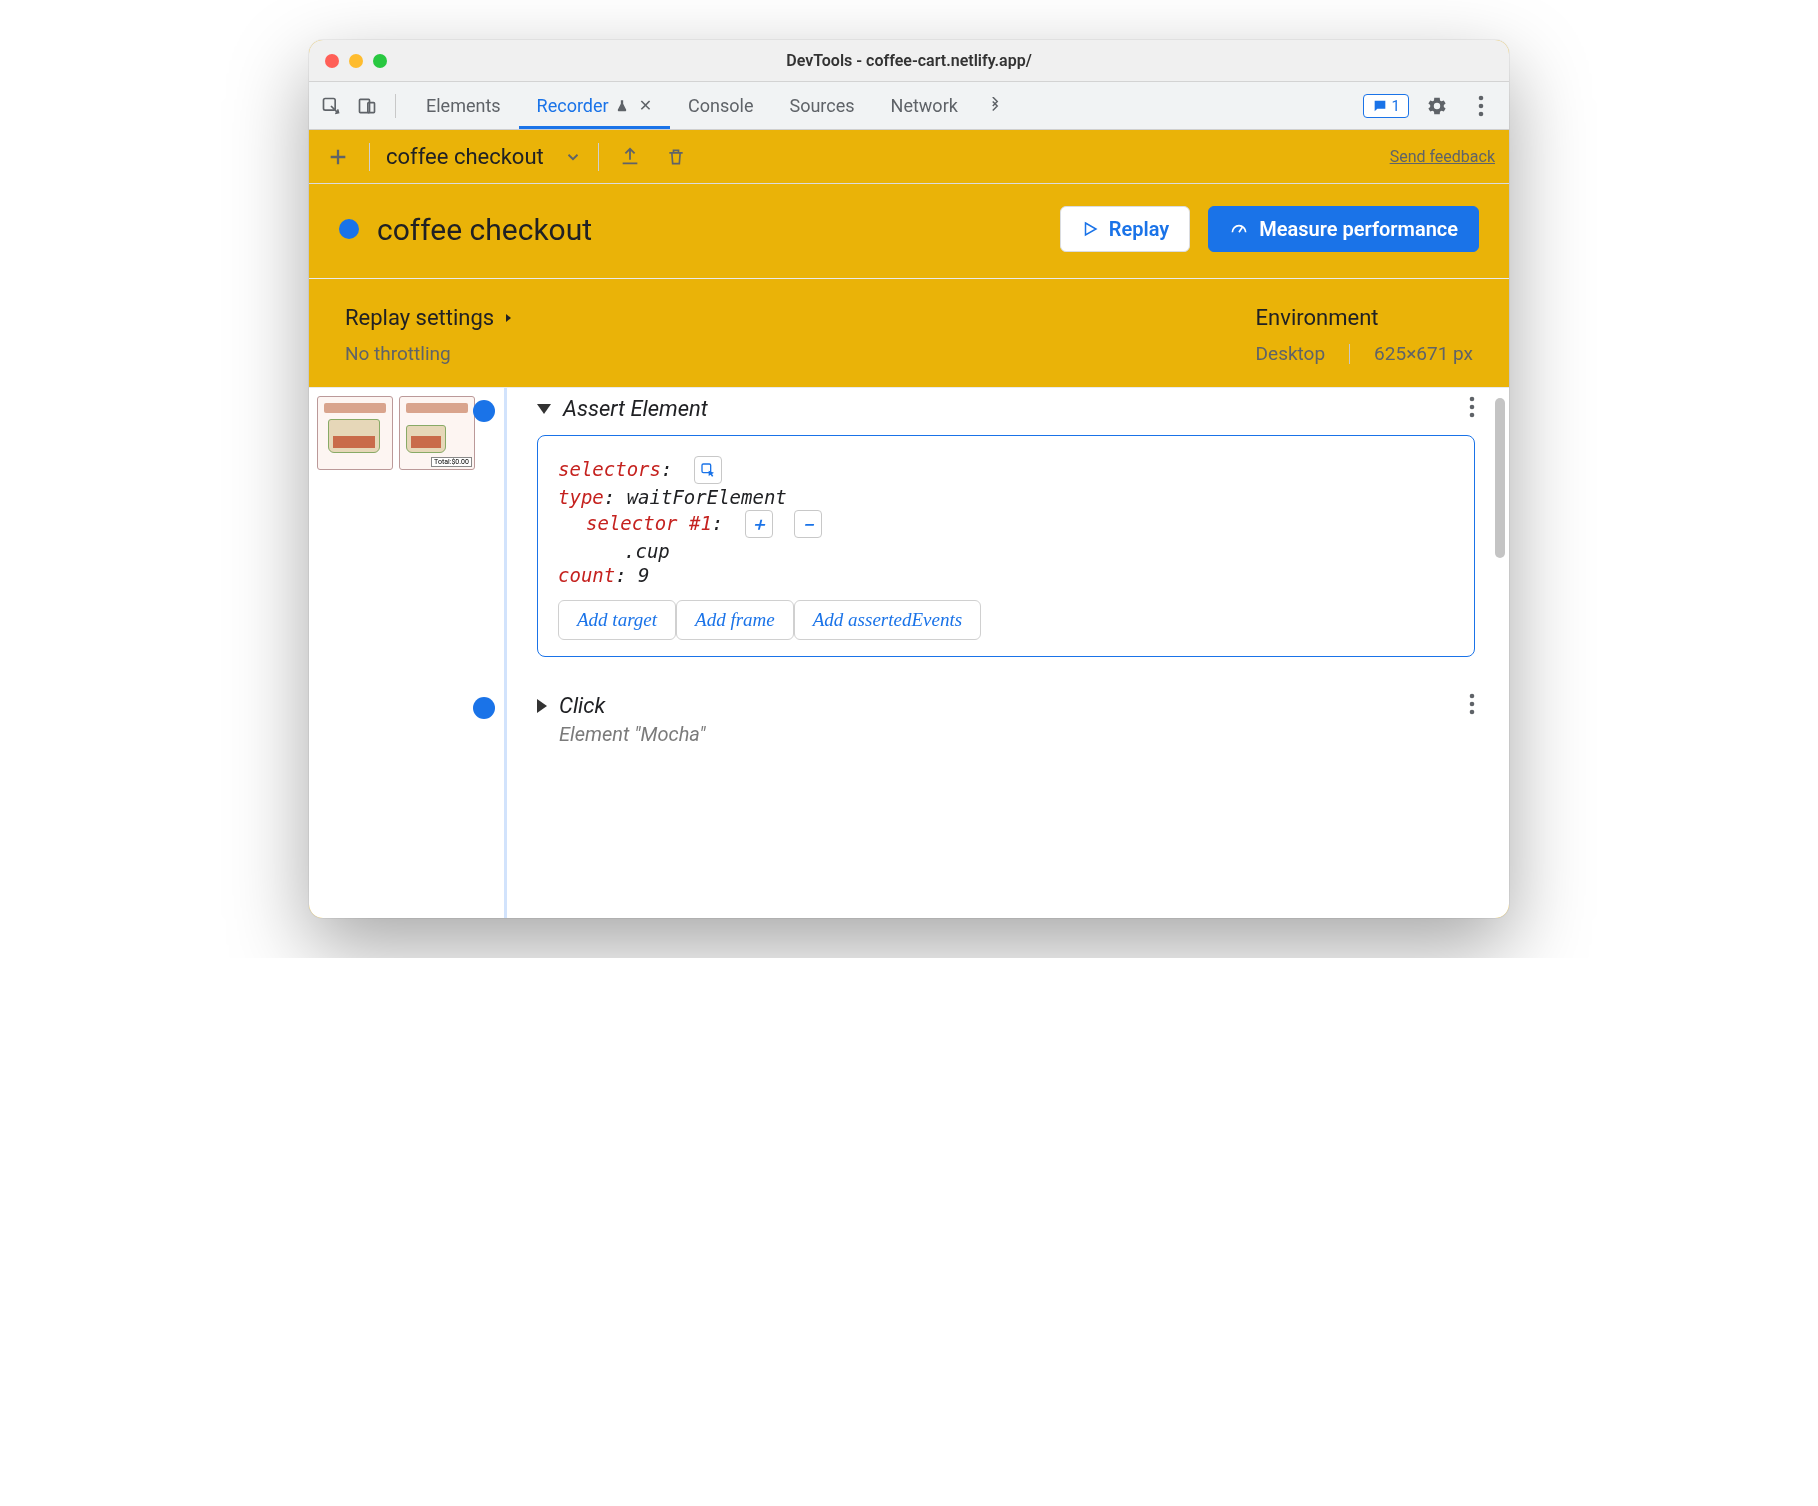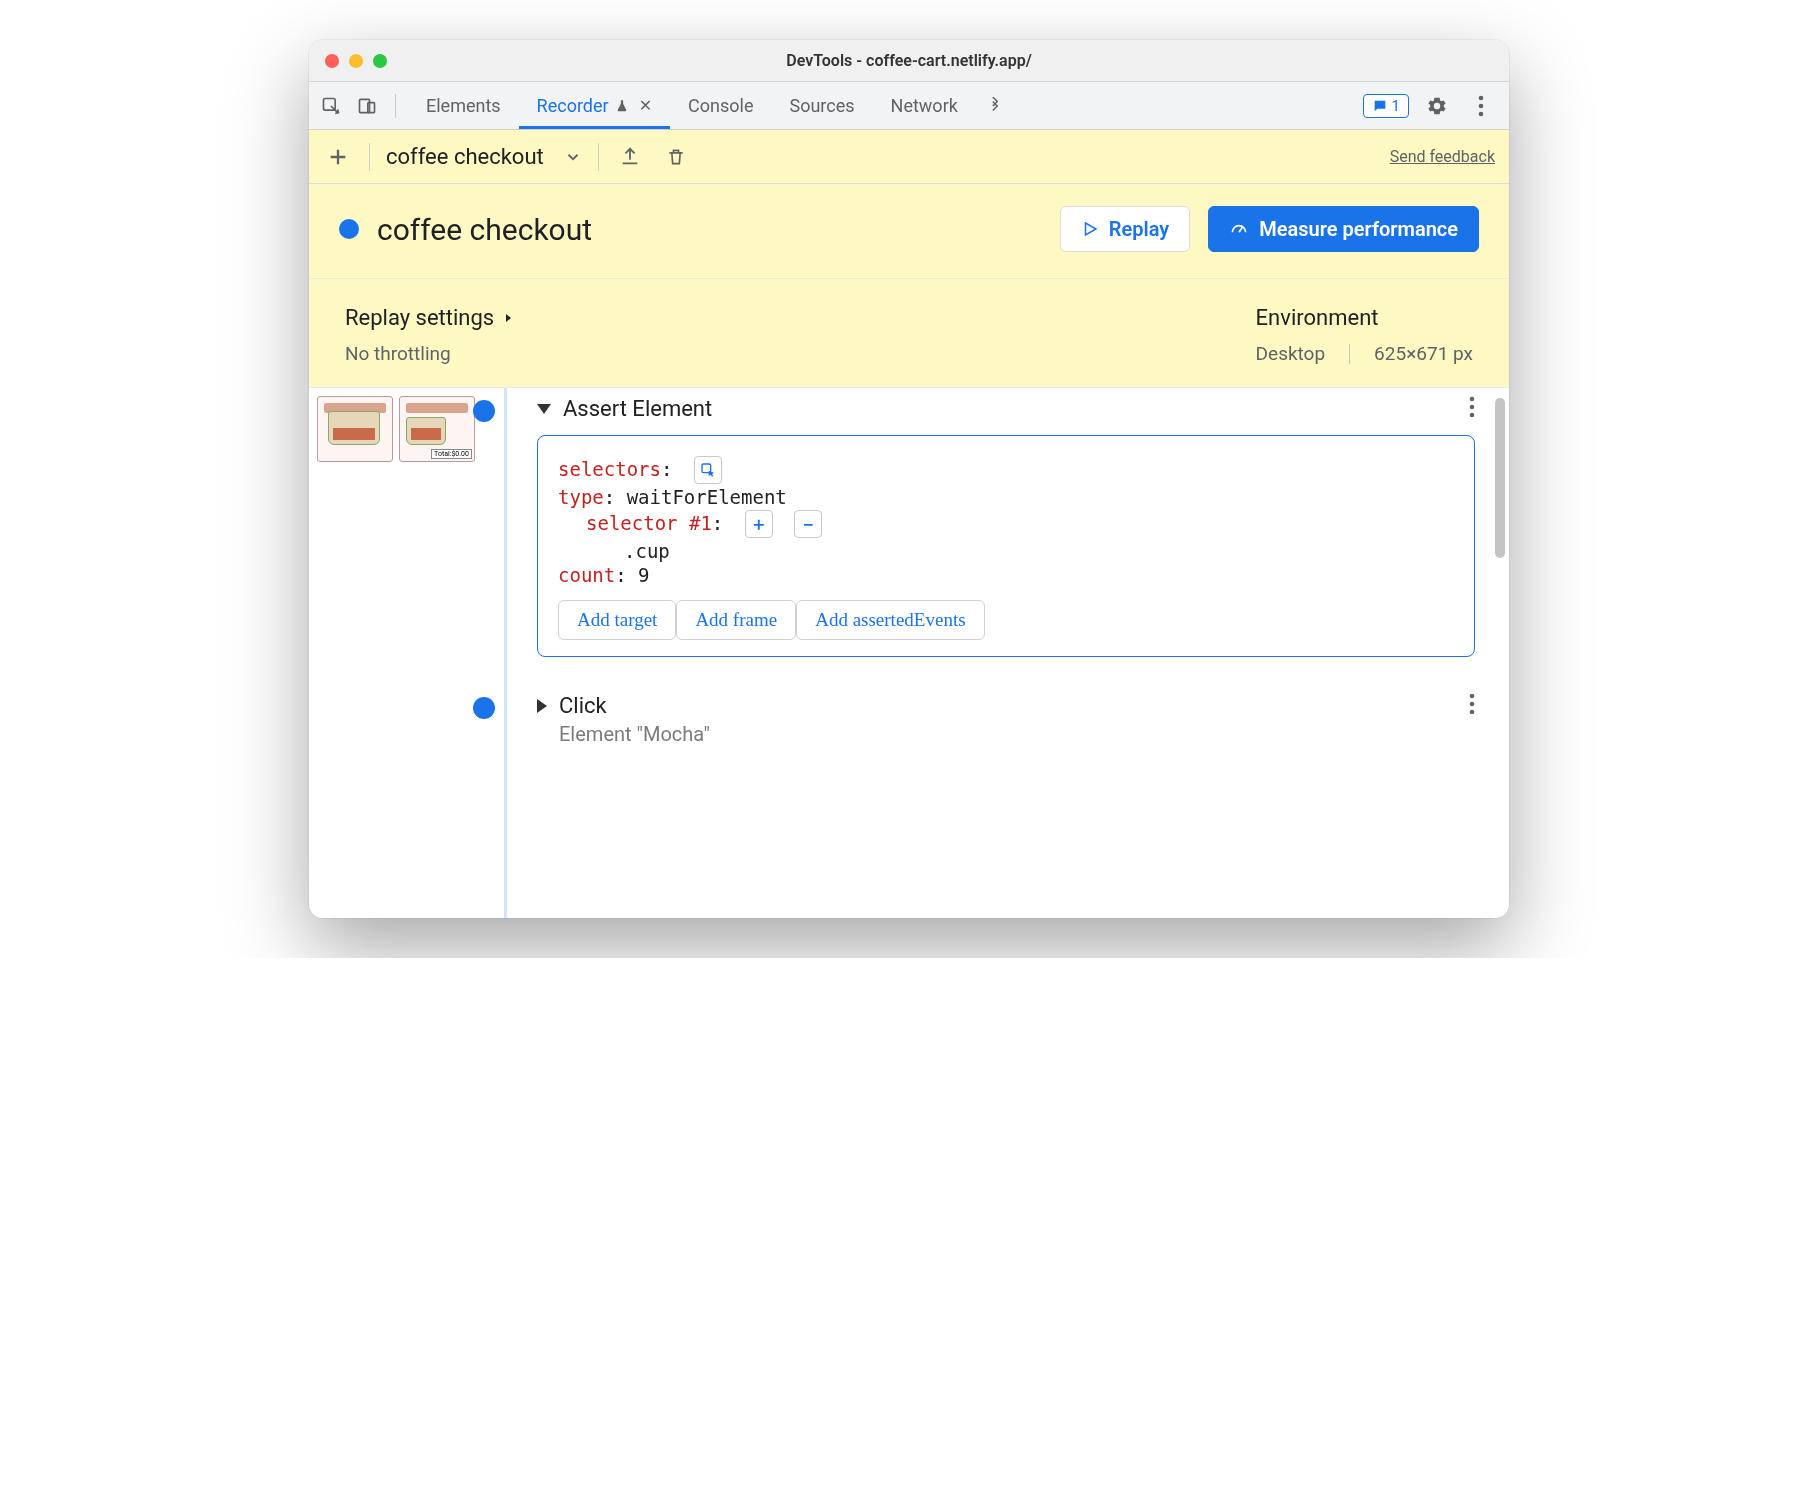--- a/index.html
+++ b/index.html
@@ -6,21 +6,21 @@
   body {
     font-family: -apple-system, BlinkMacSystemFont, "Segoe UI", Roboto, sans-serif;
     background: #fff;
     display: flex;
     justify-content: center;
     align-items: flex-start;
     padding: 40px;
   }
   .window {
     width: 1200px;
-    background: #fef9c3;
+    background: #eab308;
     border-radius: 14px;
     box-shadow: 0 30px 80px rgba(0,0,0,0.35), 0 0 0 1px rgba(0,0,0,0.05);
     overflow: hidden;
     position: relative;
   }
   
   .titlebar {
     height: 42px;
     background: #f0f0f0;
     display: flex;
@@ -109,32 +109,32 @@
   .settings-title { font-size:22px; color:#202124; display:flex; align-items:center; gap:8px; cursor:pointer; }
   .settings-sub { font-size:19px; color:#5f6368; margin-top:12px; }
   .settings-right { text-align:left; }
   .env-title { font-size:22px; color:#202124; }
   .env-sub { font-size:19px; color:#5f6368; margin-top:12px; display:flex; gap:24px; align-items:center; }
   .env-sub .vbar { width:1px; height:20px; background:#c8c8c8; }
   
   .steps-area { position:relative; display:flex; height:530px; overflow:hidden; background:#fff; }
   .thumb-col { width:178px; padding:8px 8px; display:flex; gap:6px; align-items:flex-start; }
   .thumb {
-    width:76px; height:66px; border:1px solid #b99; background:#fdf5f2;
+    width:76px; height:74px; border:1px solid #b99; background:#fdf5f2;
     border-radius:3px; position:relative; overflow:hidden;
   }
   .thumb .band-top { position:absolute; left:6px; right:6px; top:6px; height:10px; background:#d9a48d; border-radius:2px;}
   .thumb .mug { position:absolute; left:10px; bottom:16px; width:52px; height:34px; background:#e6d7b8; border:1px solid #8a6; border-radius:3px 3px 6px 6px;}
   .thumb .mug::after{content:"";position:absolute; left:4px; right:4px; bottom:4px; height:12px; background:#c96b4a;}
   .thumb.small .mug { width:40px; height:28px; left:6px; }
   .thumb.small .total{ position:absolute; right:2px; bottom:2px; font-size:7px; background:#fff; border:1px solid #888; padding:0 2px;}
   .lane {
     position:absolute; left:195px; top:0; bottom:0; width:3px; background:#d2e3fc;
   }
-  .steps-col { flex:1; padding:8px 34px 0 50px; position:relative; }
+  .steps-col { flex:1; padding:8px 34px 0 50px; position:relative;font-style:italic; }
   .step { position:relative; margin-bottom:20px; }
   .step-dot {
     position:absolute; left:-64px; top:4px; width:22px; height:22px;
     border-radius:50%; background:#1a73e8; z-index:2;
   }
   .step-head { display:flex; align-items:center; gap:12px; }
   .tri { width:0;height:0; border-left:7px solid transparent; border-right:7px solid transparent; border-top:10px solid #333; }
   .tri.right { border-top:7px solid transparent; border-bottom:7px solid transparent; border-left:10px solid #333; border-right:none;}
   .step-title { font-size:22px; color:#202124; }
   .step-sub { font-size:20px; color:#7b7b7b; margin-left:22px; margin-top:4px; }

